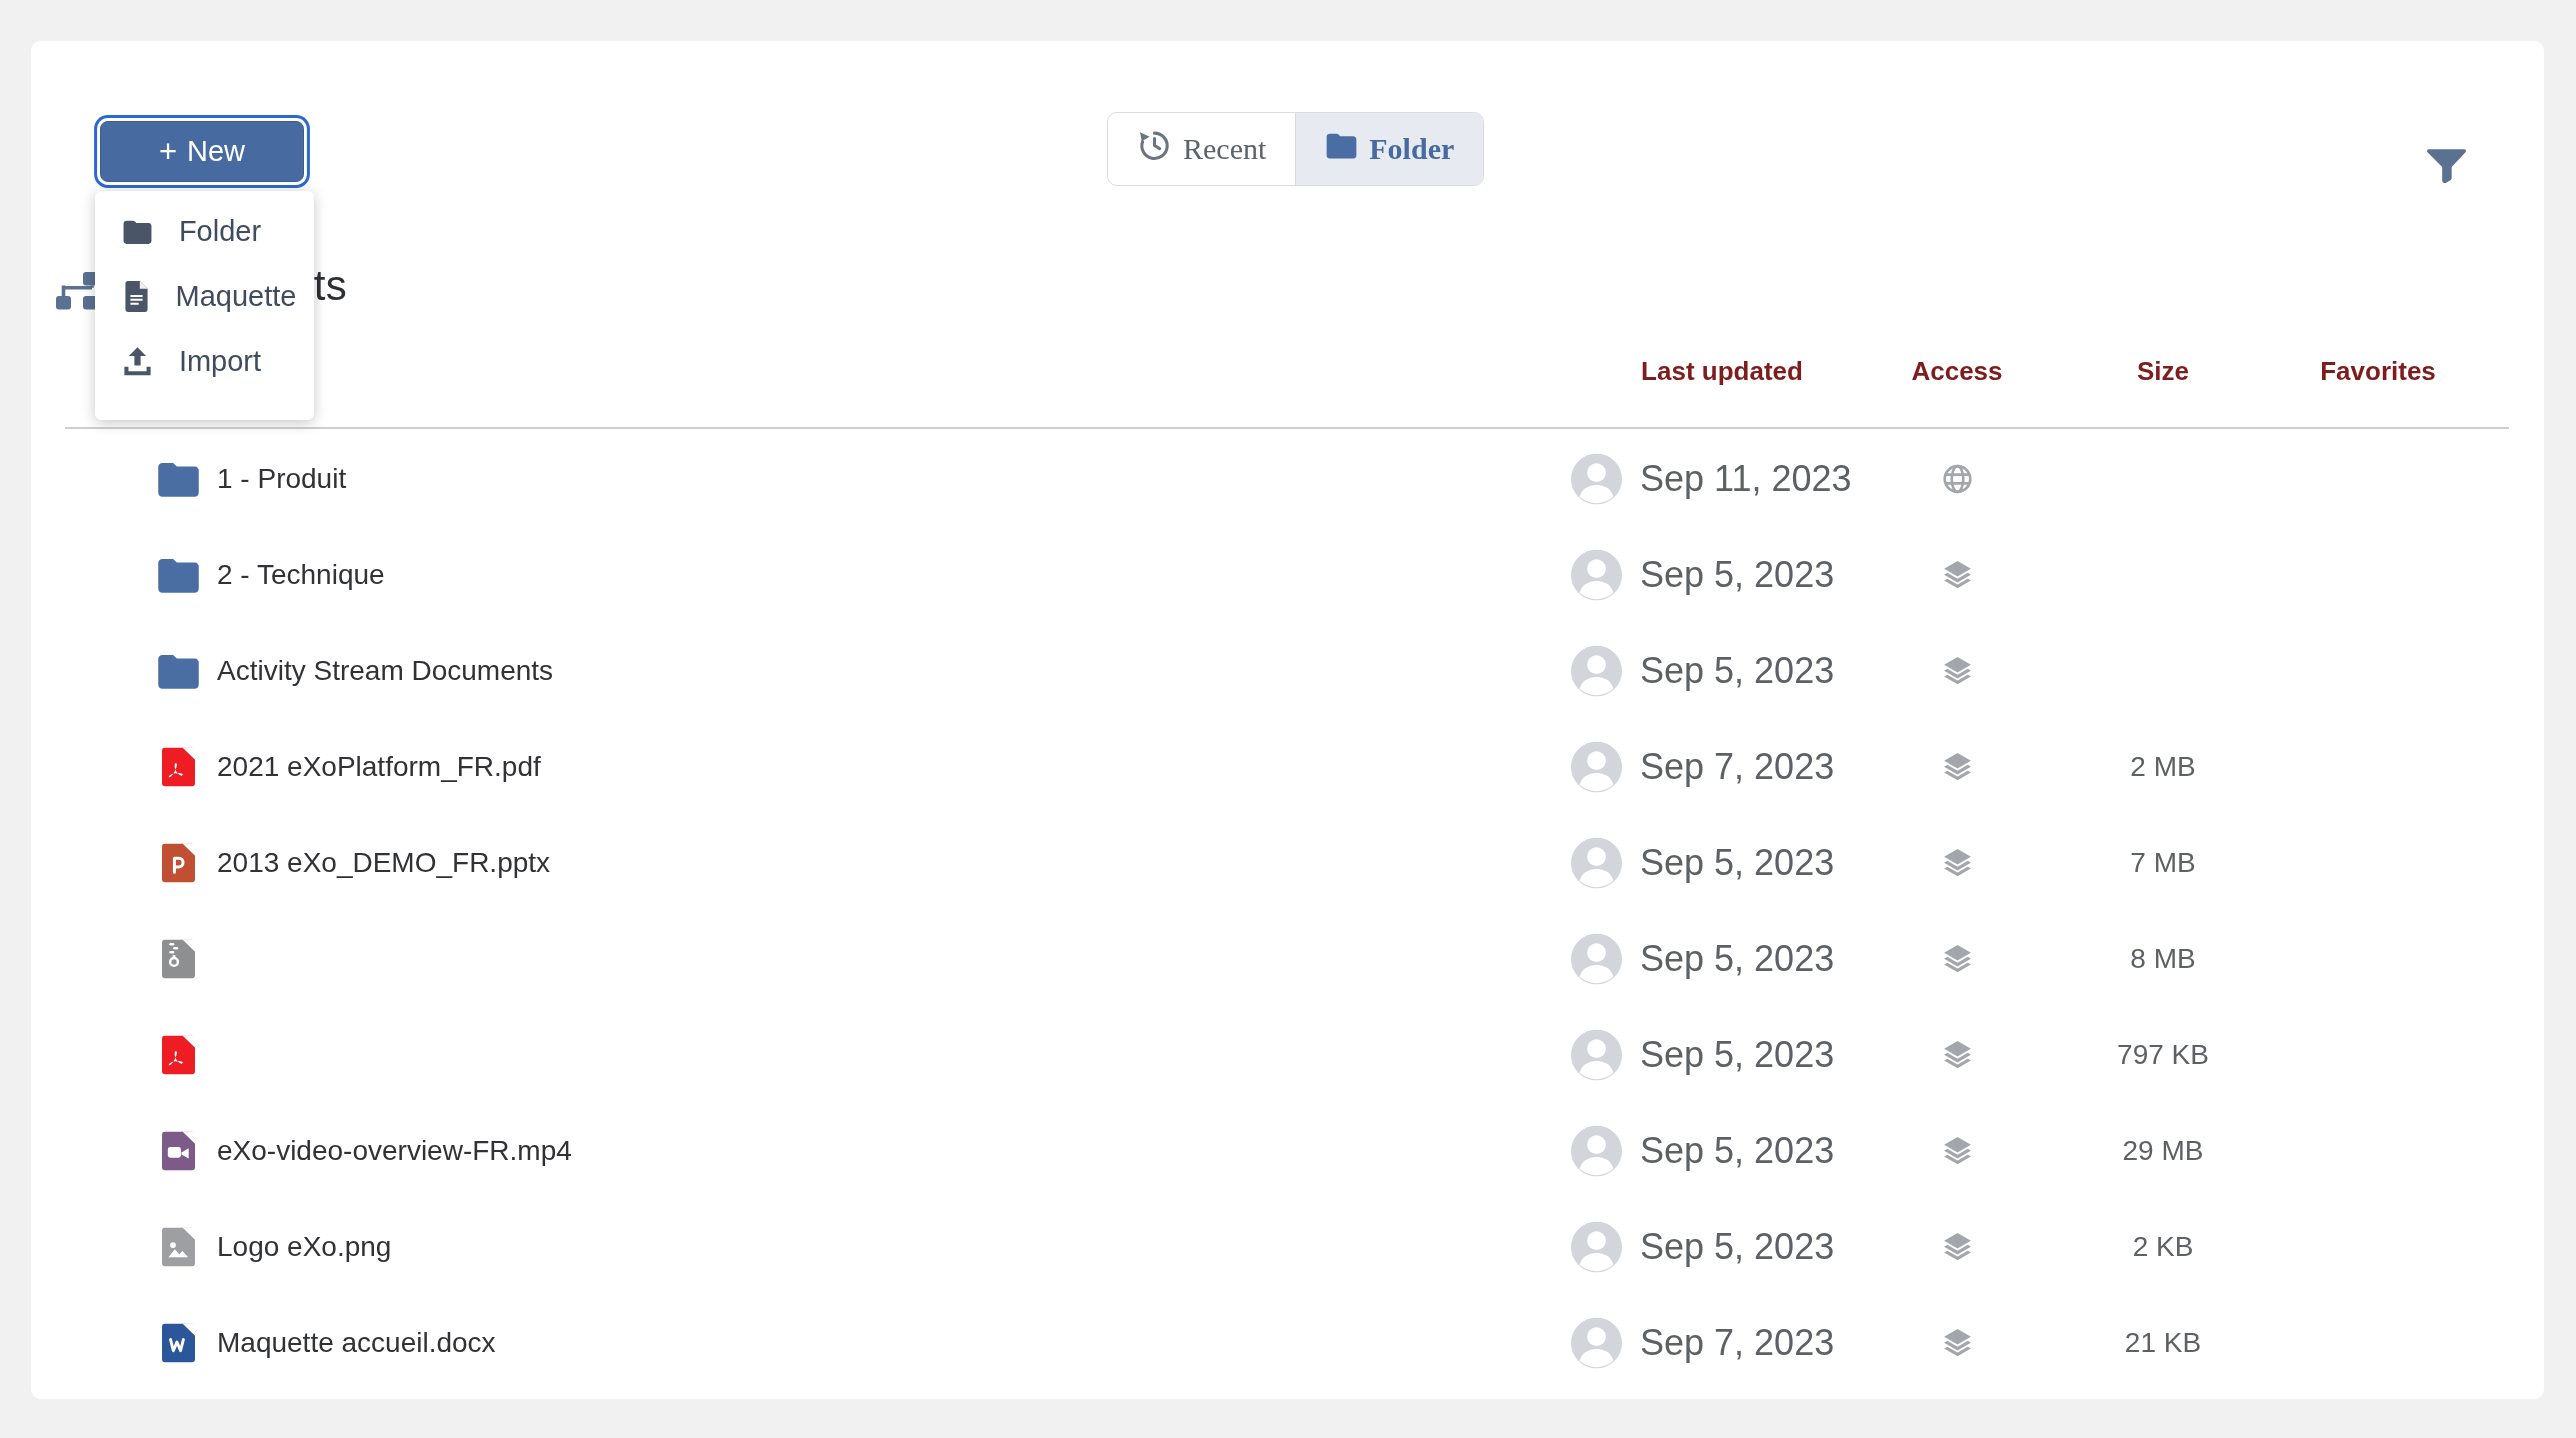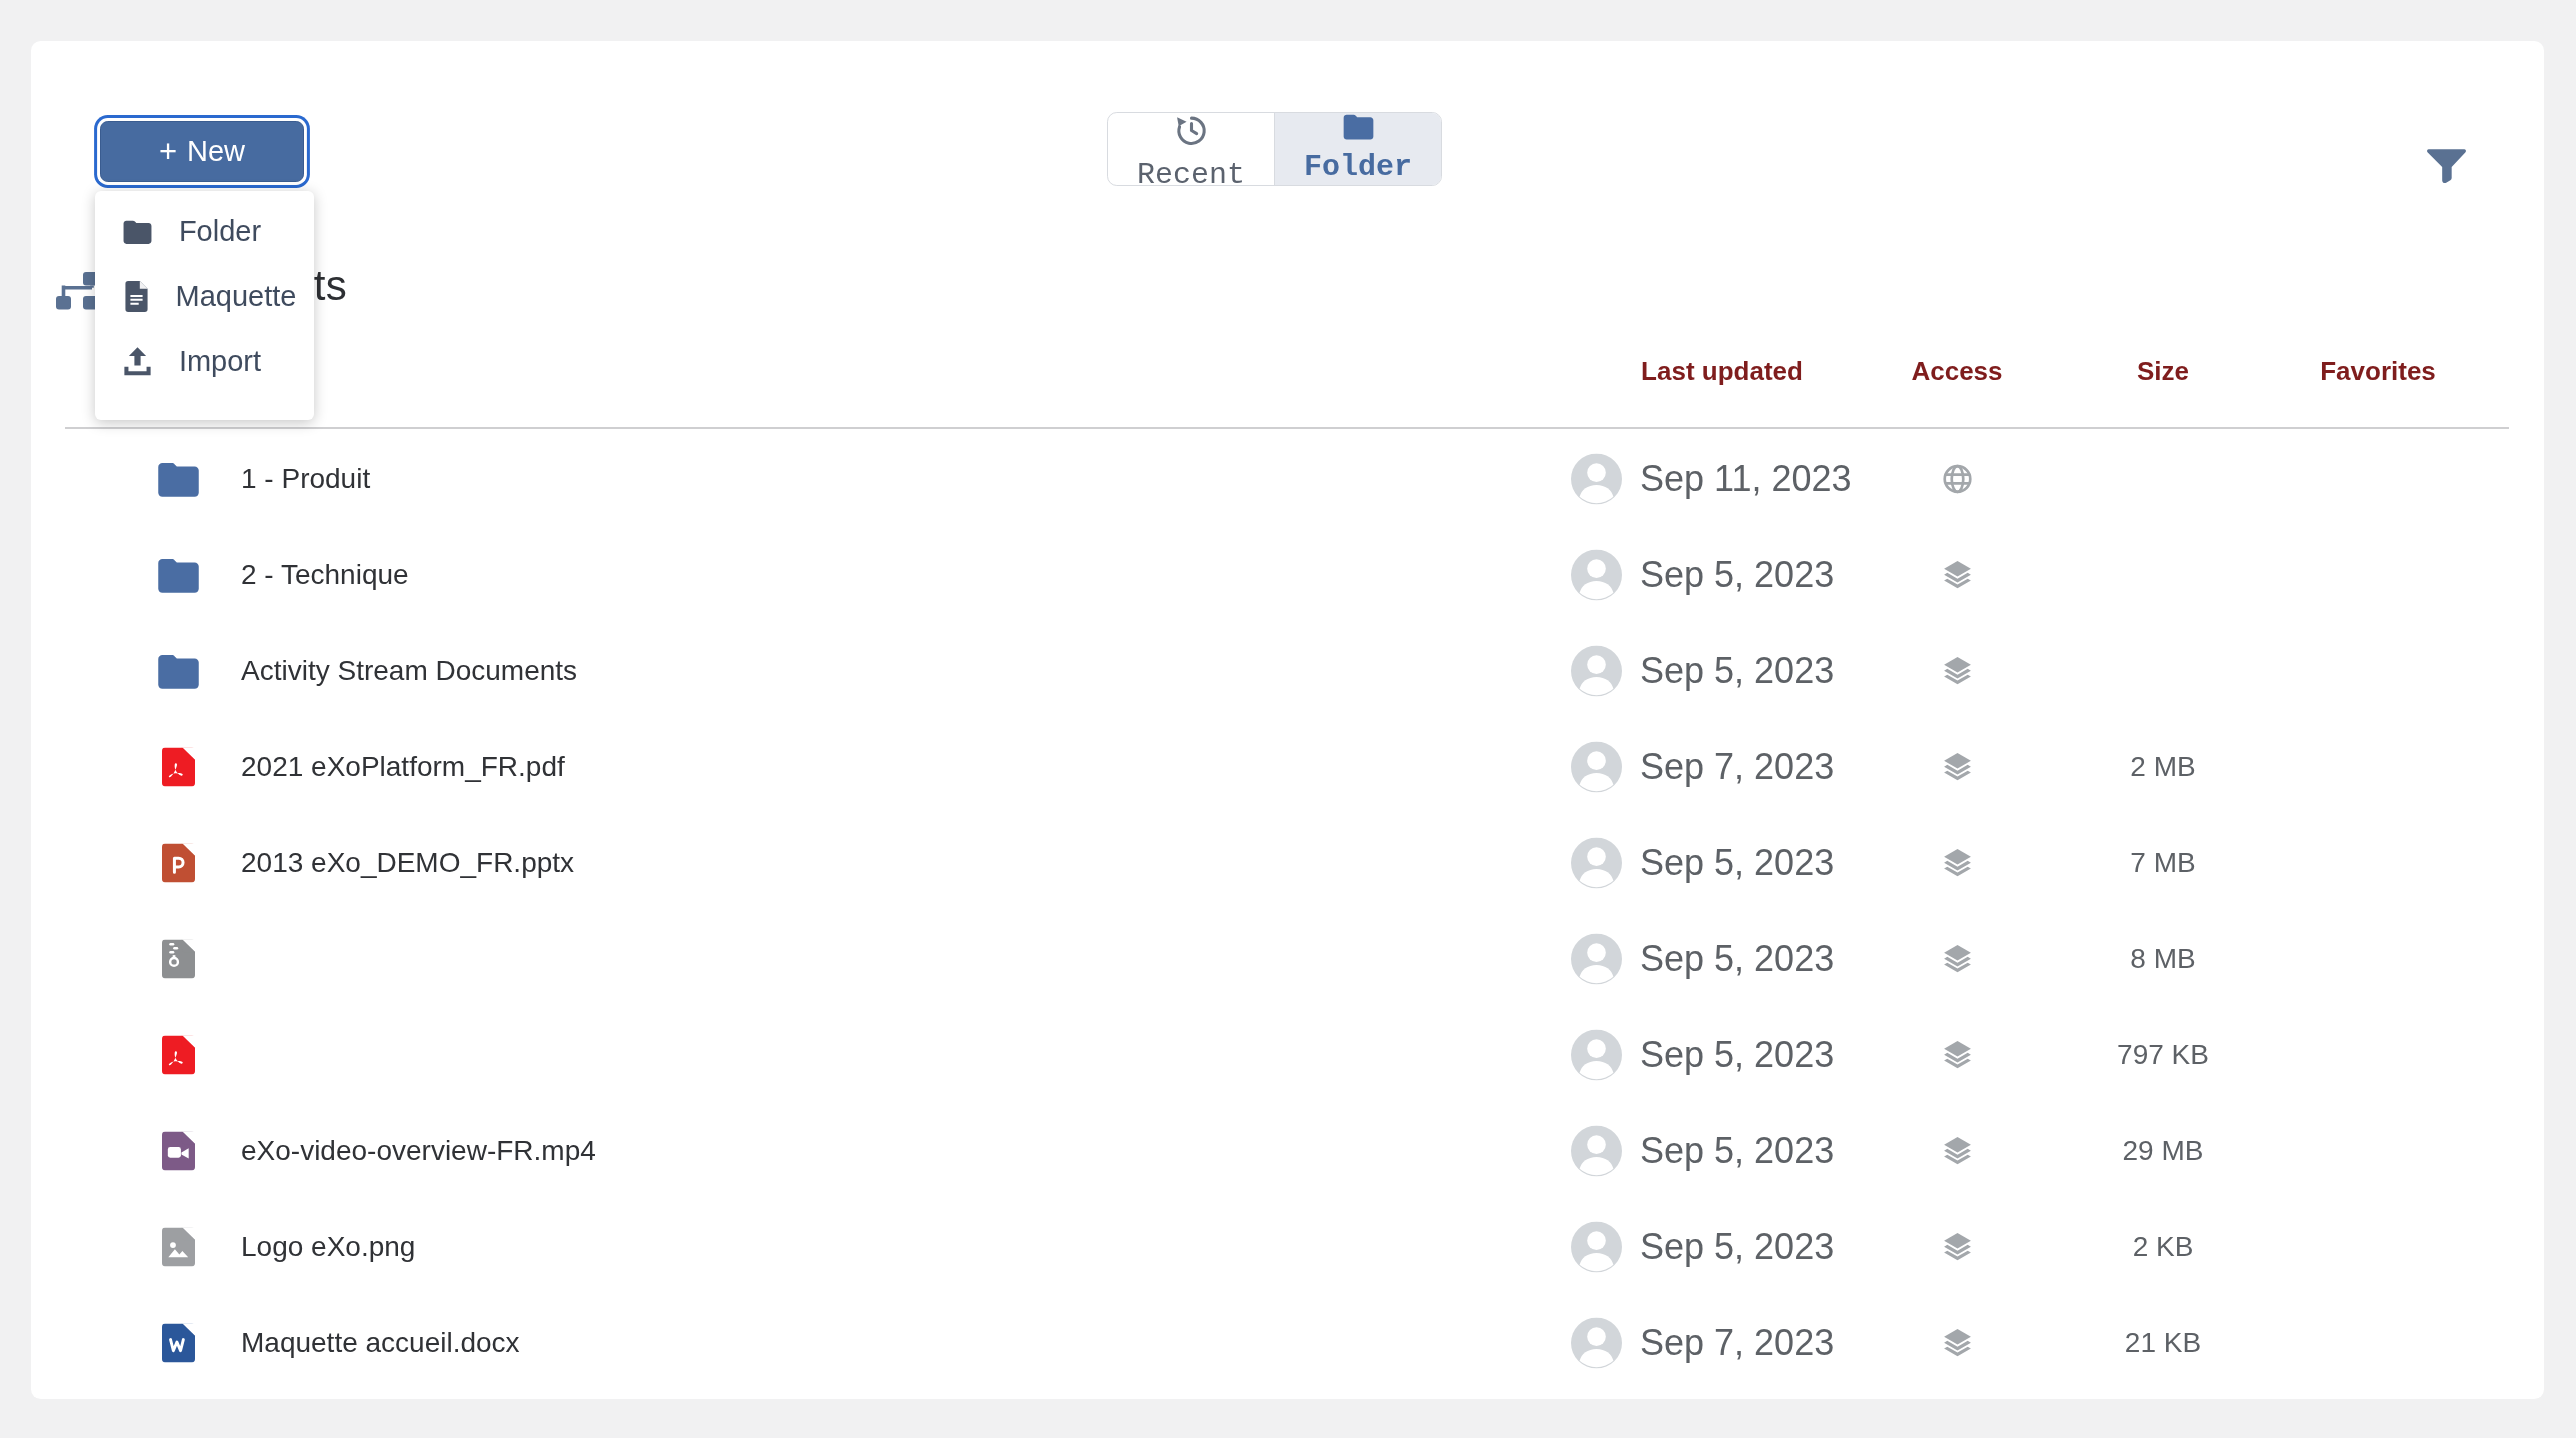--- a/index.html
+++ b/index.html
@@ -36,41 +36,41 @@
   .mi-label{margin-left:23.5px;font-size:29px;color:#3f4b5e;}
   
   .page-head{position:absolute;left:25.4px;top:217px;z-index:1;display:flex;align-items:center;}
   .head-icon{margin-top:13.7px;}
   .page-title{margin-left:29px;font-size:42px;font-weight:500;color:#2d2f33;letter-spacing:0.5px;}
   
   .toggle{
     position:absolute;left:1076px;top:71px;height:72px;z-index:2;
     display:inline-flex;background:#fff;border:1px solid #d8dbe0;border-radius:9.8px;overflow:hidden;
   }
-  .seg{display:flex;align-items:center;gap:1px;padding:0 29px;font-size:30px;cursor:pointer;border:none;background:transparent;font-family:Liberation Mono, monospace;flex-direction:column;}
+  .seg{display:flex;align-items:center;gap:11px;padding:0 29px;font-size:30px;cursor:pointer;border:none;background:transparent;font-family:Liberation Serif, serif;}
   .seg-recent{color:#5b626e;}
   .seg-folder{background:#e7eaf0;border-left:1px solid #d8dbe0;color:var(--accent-blue,#476ba0);font-weight:600;}
   
   .filter-btn{
     position:absolute;left:2384px;top:94px;width:63px;height:63px;z-index:2;
     background:transparent;border:none;cursor:pointer;display:flex;align-items:center;justify-content:center;
   }
   
   .thead{position:absolute;left:0;top:315px;width:100%;height:55px;}
   .th{
     position:absolute;transform:translateX(-50%);font-size:26px;font-weight:700;color:#7f1d1d;white-space:nowrap;
   }
   .th-last{left:1691px;} .th-access{left:1926px;} .th-size{left:2132px;} .th-fav{left:2340px;margin-left:7px;}
   .divider{position:absolute;left:34px;right:35px;top:386px;height:2px;background:#cfcfd1;}
   
   .rows{position:absolute;left:0;top:390px;width:100%;}
   .row{position:relative;height:96px;cursor:pointer;}
   .cell{position:absolute;top:50%;transform:translateY(-50%);}
   .c-icon{left:123px;width:49px;display:flex;justify-content:center;}
-  .c-name{left:186px;font-size:28px;color:#303236;white-space:nowrap;margin-left:24px;}
+  .c-name{left:186px;font-size:28px;color:#303236;white-space:nowrap;}
   .c-avatar{left:1540px;width:51px;height:51px;}
   .c-date{left:1609px;font-size:36px;color:#5d6166;white-space:nowrap;}
   .c-access{left:1908px;width:37px;display:flex;justify-content:center;}
   .c-size{left:2132px;transform:translate(-50%,-50%);font-size:28px;color:#5d6166;white-space:nowrap;}
   .c-fav{left:2316px;width:47px;height:47px;}
 </style>
 </head>
 <body>
 
 <div class="card">

